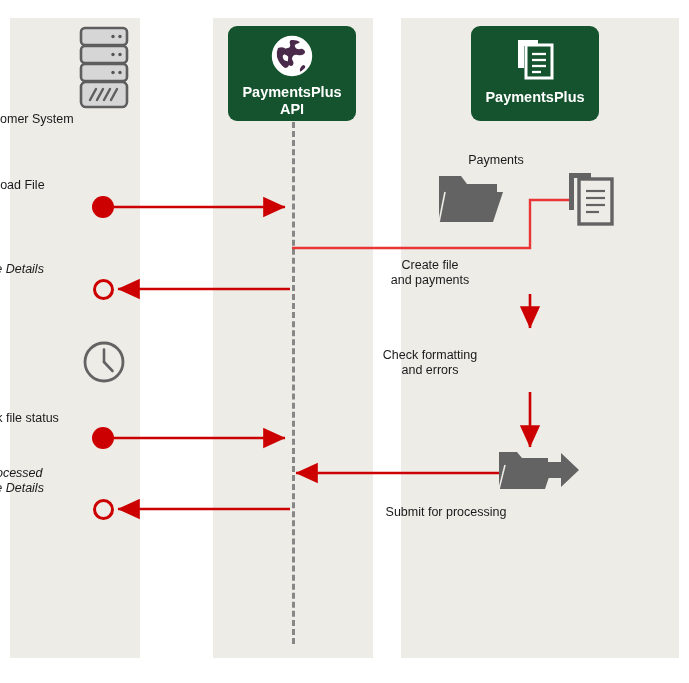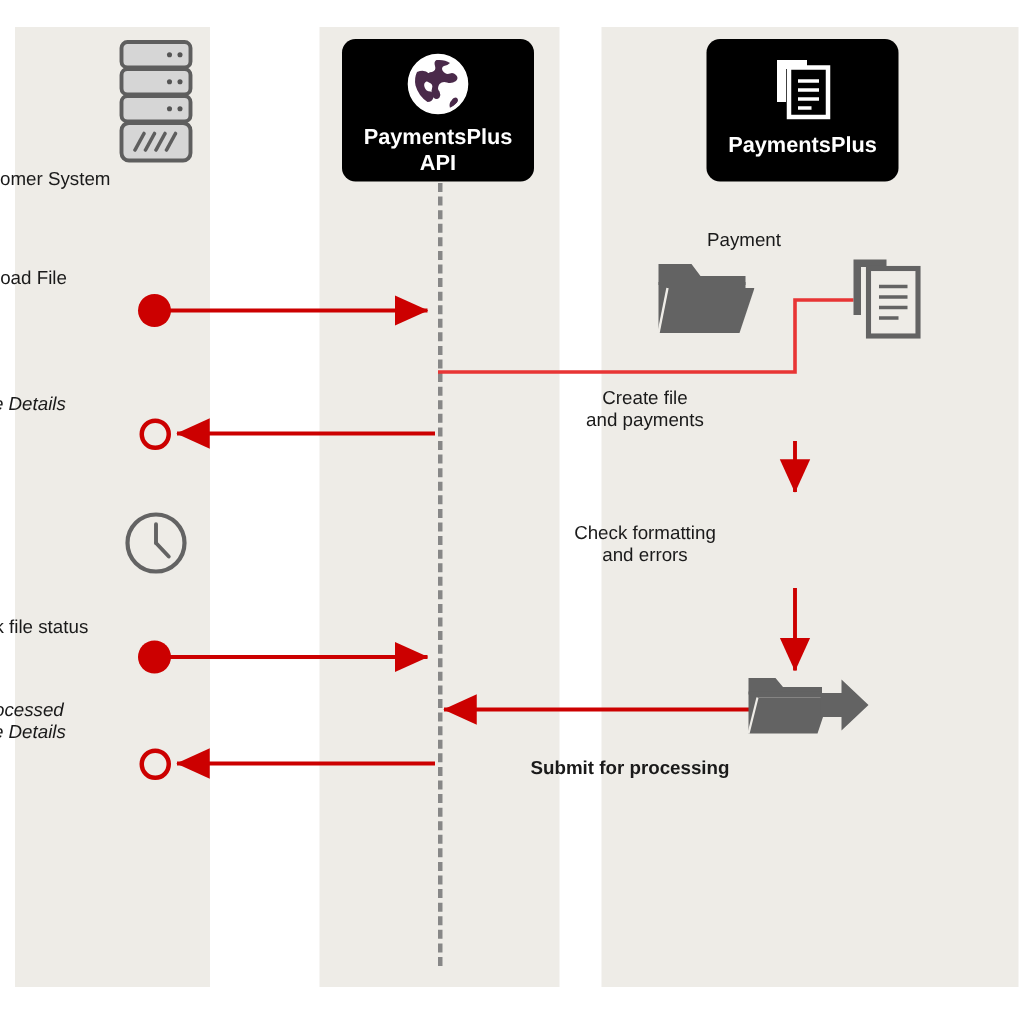--- a/index.html
+++ b/index.html
@@ -20,21 +20,21 @@
   .lane {
     position: absolute;
     background: #eeece7;
   }
   .lane-customer { left: 10px;  top: 18px; width: 130px; height: 640px; }
   .lane-api      { left: 213px; top: 18px; width: 160px; height: 640px; }
   .lane-plus     { left: 401px; top: 18px; width: 278px; height: 640px; }
 
   .actor-box {
     position: absolute;
-    background: #000000;
+    background: #14532d;
     border-radius: 9px;
     color: #ffffff;
     font-weight: bold;
     font-size: 14.5px;
     line-height: 17px;
     text-align: center;
     display: flex;
     flex-direction: column;
     align-items: center;
     justify-content: flex-start;
@@ -195,21 +195,21 @@
 
   <div class="icon-wrap" style="left:437px; top:172px; width:66px; height:56px;">
     <svg width="66" height="56" viewBox="0 0 66 56">
       <path d="M2 4 h22 l6 8 h30 v6 h-58 z" fill="#636363"></path>
       <path d="M2 16 h58 v4 H10 L2 50 z" fill="#636363"></path>
       <path d="M8 20 h58 l-10 30 H2 z" fill="#636363"></path>
       <path d="M8 20 L2 50" fill="none" stroke="#eeece7" stroke-width="1.6"></path>
     </svg>
   </div>
 
-  <div class="txt center" style="left:586px; top:153px; width:180px; margin-left:-90px;">Payment</div>
+  <div class="txt center" style="left:586px; top:153px; width:180px; margin-left:-90px;">Payments</div>
   <div class="icon-wrap" style="left:567px; top:171px; width:50px; height:58px;">
     <svg width="50" height="58" viewBox="0 0 50 58">
       <path d="M2 2 h22 v5 h-17 v32 h-5 z" fill="#636363"></path>
       <rect x="12" y="8" width="33" height="45" fill="none" stroke="#636363" stroke-width="3.4"></rect>
       <g stroke="#636363" stroke-width="2.2">
         <line x1="19" y1="20" x2="38" y2="20"></line>
         <line x1="19" y1="27" x2="38" y2="27"></line>
         <line x1="19" y1="34" x2="38" y2="34"></line>
         <line x1="19" y1="41" x2="32" y2="41"></line>
       </g>
@@ -224,15 +224,15 @@
 
   <div class="icon-wrap" style="left:497px; top:449px; width:84px; height:46px;">
     <svg width="84" height="46" viewBox="0 0 84 46">
       <path d="M2 3 h18 l5 6 h26 v5 h-49 z" fill="#636363"></path>
       <path d="M2 12 h49 v4 H9 L2 40 z" fill="#636363"></path>
       <path d="M8 16 h48 l-8 24 H2 z" fill="#636363"></path>
       <path d="M8 16 L2 40" fill="none" stroke="#eeece7" stroke-width="1.5"></path>
       <path d="M50 13 h14 v-9 l18 17 l-18 17 v-9 h-14 z" fill="#636363"></path>
     </svg>
   </div>
-  <div class="txt center" style="left:530px; top:505px; width:220px; margin-left:-110px;font-weight:bold;">Submit for processing</div>
+  <div class="txt center" style="left:556px; top:505px; width:220px; margin-left:-110px;">Submit for processing</div>
 
 </div>
 
 </body></html>

